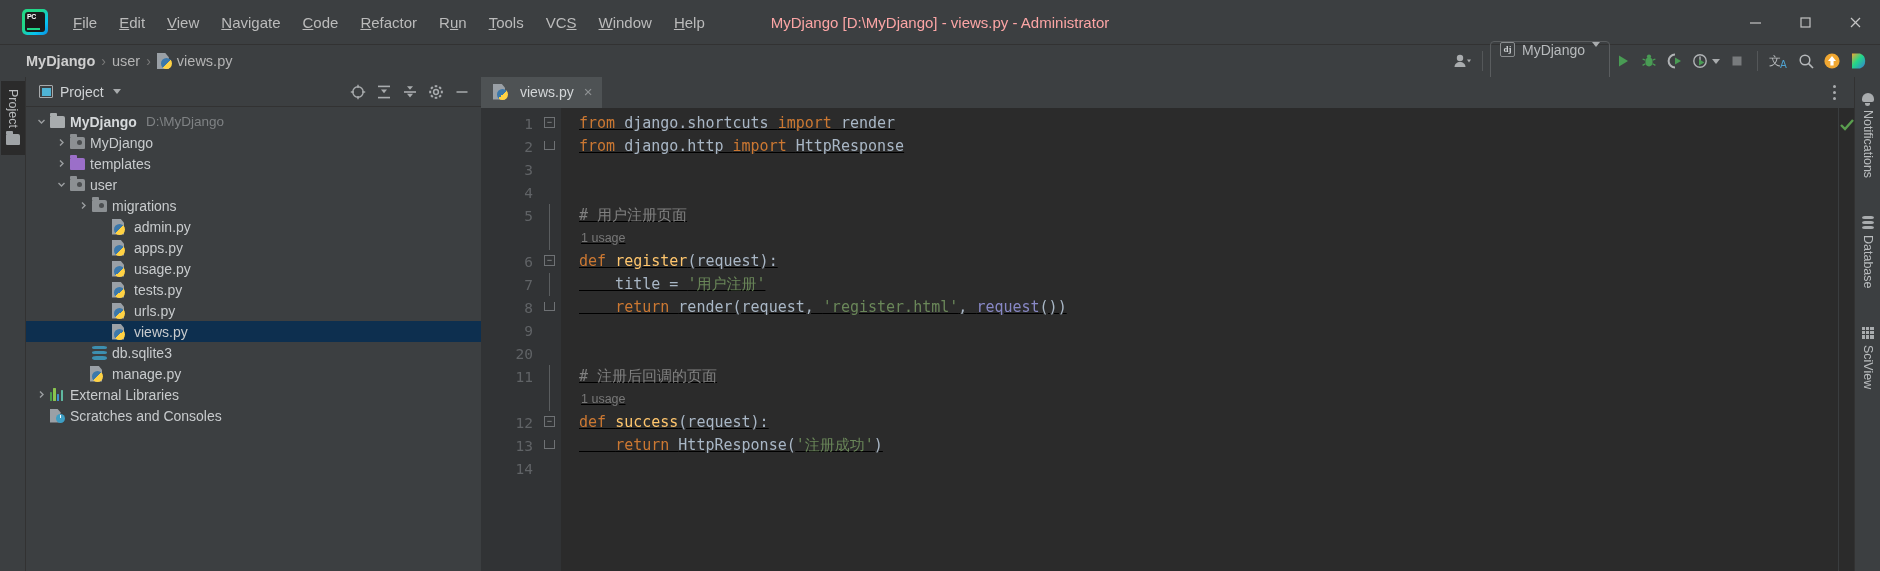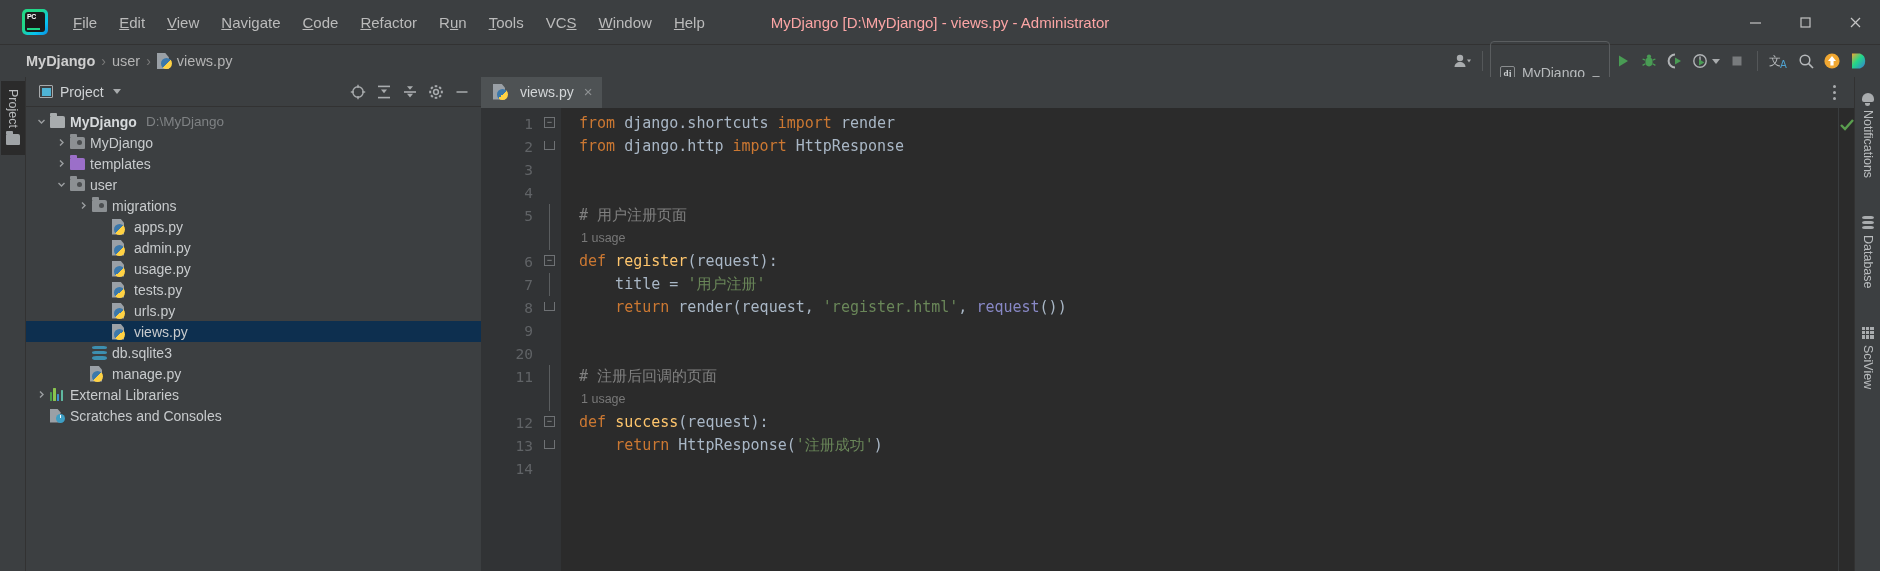--- a/index.html
+++ b/index.html
@@ -71,21 +71,21 @@
     position:absolute; right:0; bottom:0; width:11px; height:11px; border-radius:50%;
     background:linear-gradient(135deg,#3c78aa 0 50%, #ffd244 50% 100%);
   }
   .nav-right { margin-left:auto; display:flex; align-items:center; padding-right:8px; gap:0; }
   .tb-btn {
     height:26px; min-width:26px; display:flex; align-items:center; justify-content:center;
     padding:0 4px; border-radius:4px; color:#b0b0b0;
   }
   .tb-sep { width:1px; height:20px; background:#545759; margin:0 7px; }
   .runcfg {
-    display:flex; align-items:flex-end; gap:7px; height:41px; padding:0 9px;
+    display:flex; align-items:flex-start; gap:7px; height:41px; padding:0 9px;
     border:1px solid #5a5d5f; border-radius:4px; color:#b8bbbd; font-size:14px;
   }
   .dj-icon {
     width:15px; height:15px; background:#3c3f41; border:1px solid #8a8d8f; border-radius:2px;
     color:#cfd2d4; font-size:9px; font-weight:bold; display:flex; align-items:center;
     justify-content:center; font-family:"Liberation Serif", serif;
   }
   .caret { width:0; height:0; border-left:4px solid transparent; border-right:4px solid transparent;
            border-top:5px solid #a8abad; }
 
@@ -206,21 +206,21 @@
     display:flex; align-items:center; justify-content:center; background:#313335;
   }
   .fold-end {
     position:absolute; left:3px; top:6px; width:11px; height:9px;
     border:1px solid #6e7174; border-top:none; background:#313335;
   }
   .fold-bar { position:absolute; left:8px; top:0; bottom:0; width:1px; background:#5a5d5f; }
 
   .code {
     flex:1; padding-top:4px; font-family:"DejaVu Sans Mono", monospace; font-size:15px;
-    background:#2b2b2b; overflow:hidden; position:relative; min-width:0;
+    background:#2b2b2b; overflow:hidden; position:relative; min-width:0;text-decoration:underline;
   }
   .cline { height:23px; line-height:23px; padding-left:18px; white-space:pre; }
   .cline.hint { font-family:"Liberation Sans", sans-serif; font-size:12.5px; color:#787878; padding-left:20px; }
 
   .k  { color:#cc7832; }
   .fn { color:#ffc66d; }
   .id { color:#a9b7c6; }
   .st { color:#6a8759; }
   .cm { color:#808080; }
   .bi { color:#8888c6; }
@@ -513,32 +513,32 @@
 
 
         <div class="row" style="padding-left:72px">
           <span class="arrow none"></span>
           <span class="ic">
               <span class="pyicon">
                 <i class="pg"></i>
                 <i class="pb"></i>
               </span>
             </span>
-          <span class="lbl">apps.py</span>
+          <span class="lbl">admin.py</span>
         </div>
 
         <div class="row" style="padding-left:72px">
           <span class="arrow none"></span>
           <span class="ic">
               <span class="pyicon">
                 <i class="pg"></i>
                 <i class="pb"></i>
               </span>
             </span>
-          <span class="lbl">admin.py</span>
+          <span class="lbl">apps.py</span>
         </div>
 
         <div class="row" style="padding-left:72px">
           <span class="arrow none"></span>
           <span class="ic">
               <span class="pyicon">
                 <i class="pg"></i>
                 <i class="pb"></i>
               </span>
             </span>

